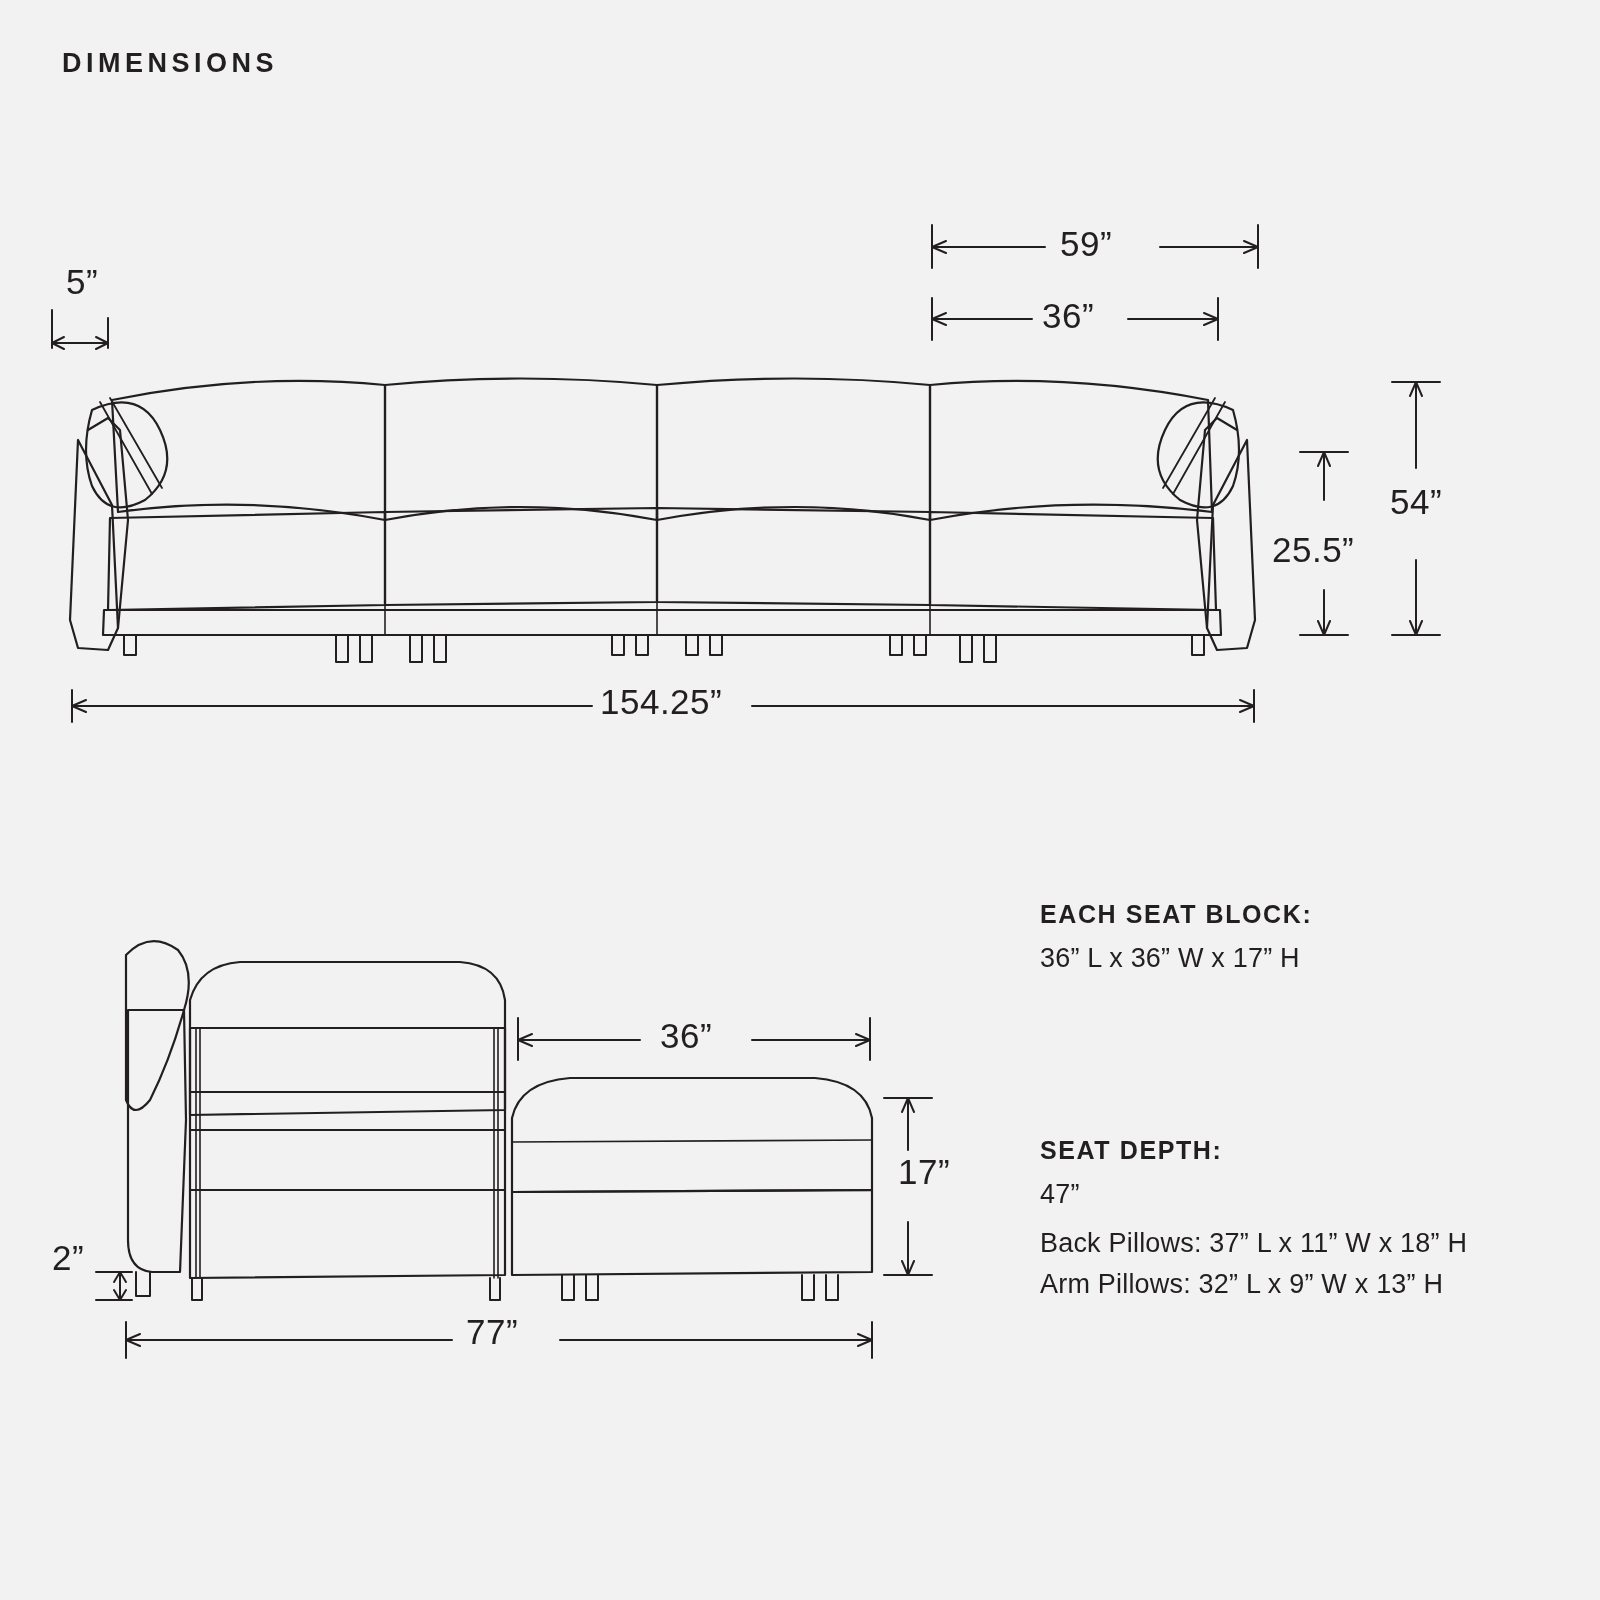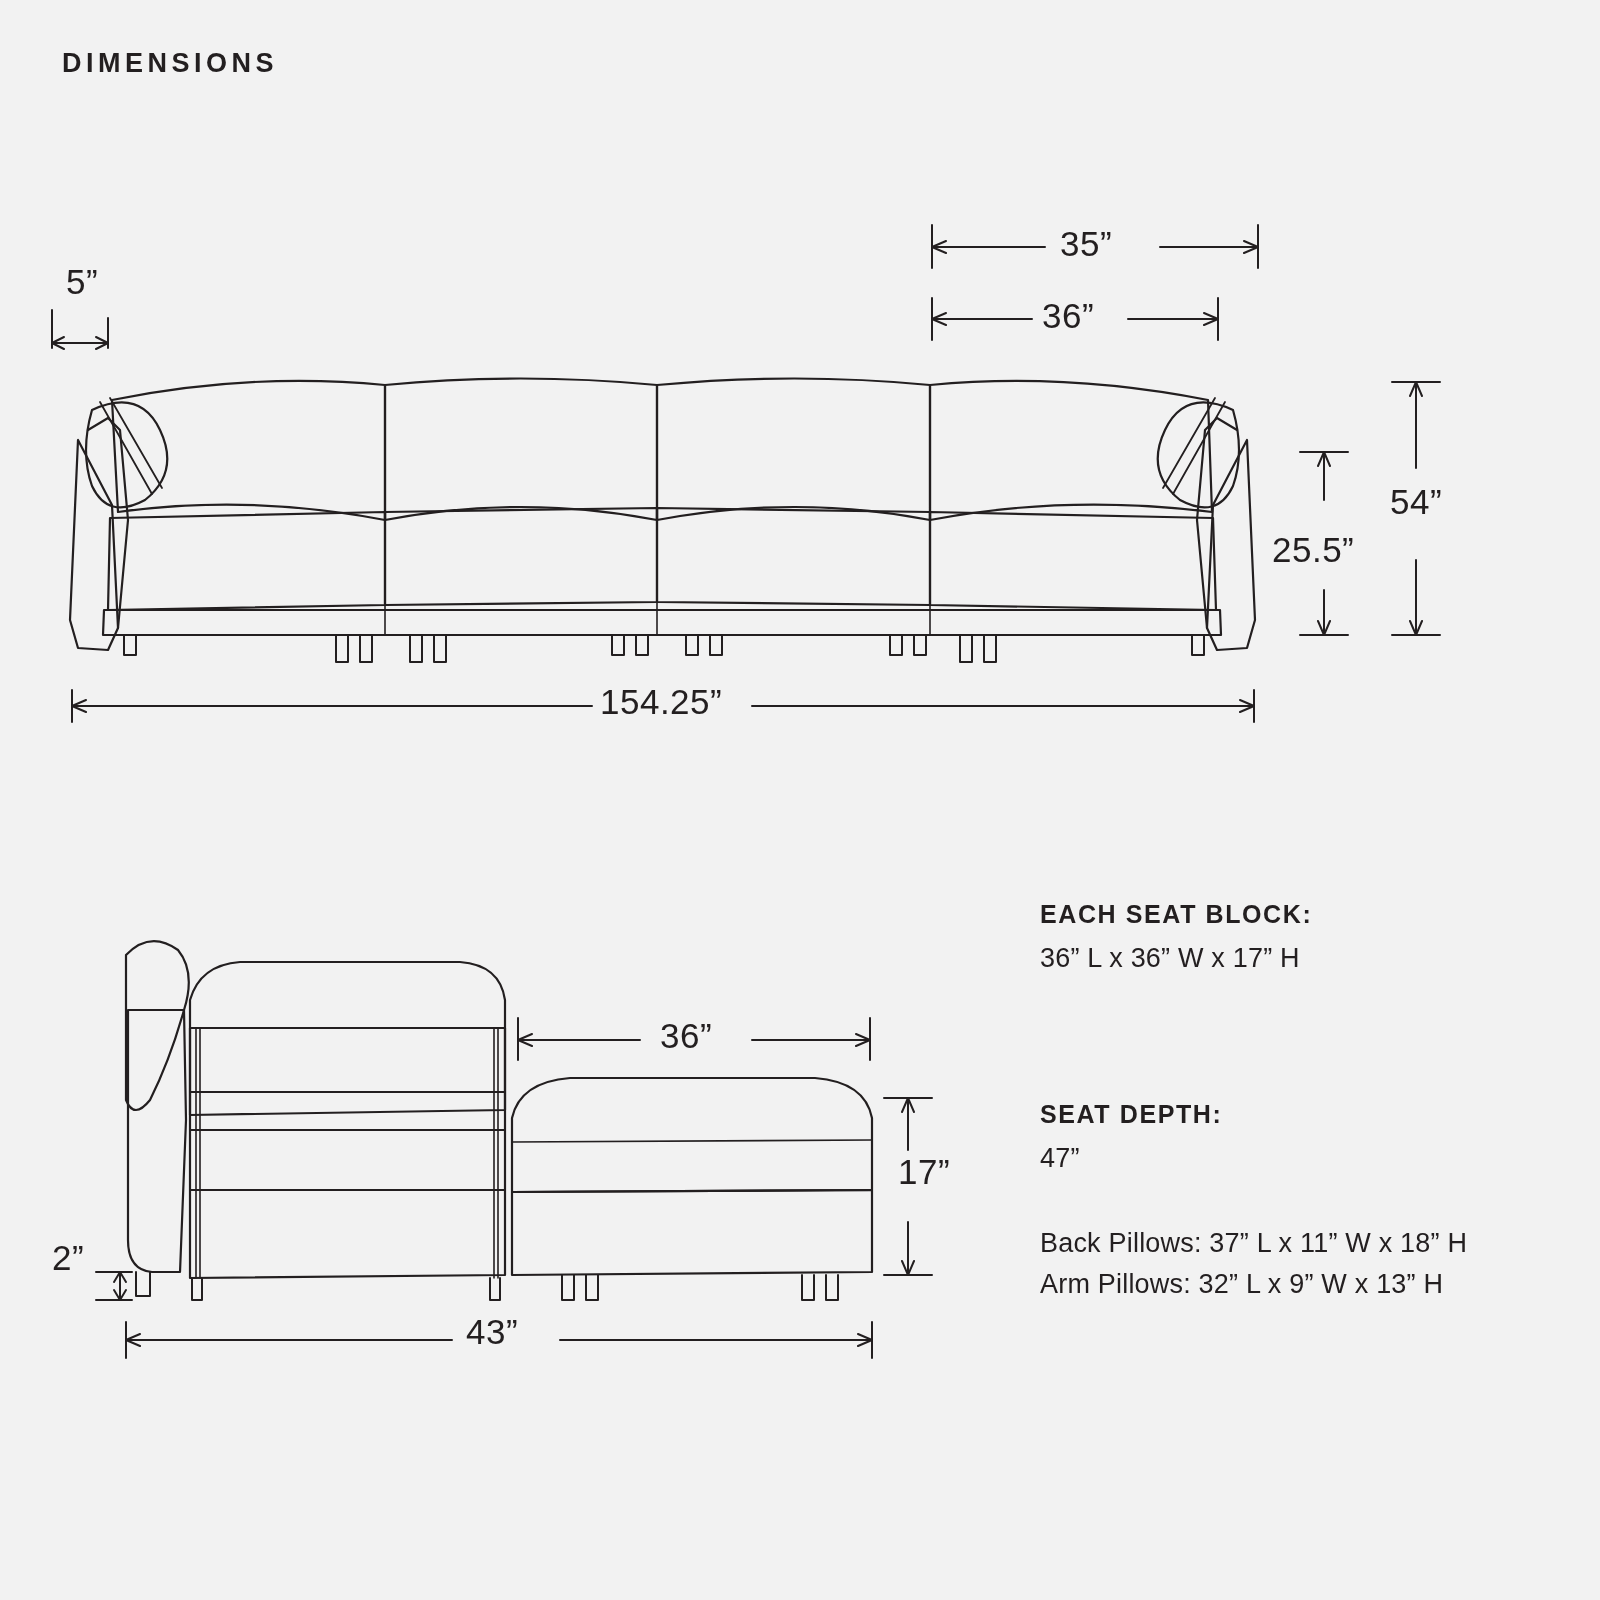--- a/index.html
+++ b/index.html
@@ -199,44 +199,44 @@
 
         <path d="M126 1322 L126 1358 M872 1322 L872 1358"></path>
         <path d="M126 1340 L452 1340 M560 1340 L872 1340"></path>
         <path d="M126 1340 L140 1334 M126 1340 L140 1346 M872 1340 L858 1334 M872 1340 L858 1346"></path>
       </g>
     </g>
   </svg>
 
   <div class="dim-label" style="left:66px; top:262px;">5”</div>
 
-  <div class="dim-label" style="left:1060px; top:224px;">35”</div>
+  <div class="dim-label" style="left:1060px; top:224px;">59”</div>
 
   <div class="dim-label" style="left:1042px; top:296px;">36”</div>
 
   <div class="dim-label" style="left:1272px; top:530px;">25.5”</div>
 
   <div class="dim-label" style="left:1390px; top:482px;">54”</div>
 
   <div class="dim-label" style="left:600px; top:682px;">154.25”</div>
 
   <div class="dim-label" style="left:52px; top:1238px;">2”</div>
 
   <div class="dim-label" style="left:660px; top:1016px;">36”</div>
 
   <div class="dim-label" style="left:898px; top:1152px;">17”</div>
 
-  <div class="dim-label" style="left:466px; top:1312px;">43”</div>
+  <div class="dim-label" style="left:466px; top:1312px;">77”</div>
 
   <div class="spec-block" style="top:900px;">
     <div class="spec-head">EACH SEAT BLOCK:</div>
     <div class="spec-line">36” L x 36” W x 17” H</div>
   </div>
 
-  <div class="spec-block" style="top:1100px;">
+  <div class="spec-block" style="top:1136px;">
     <div class="spec-head">SEAT DEPTH:</div>
     <div class="spec-line">47”</div>
   </div>
 
   <div class="spec-block" style="top:1228px;">
     <div class="spec-line">Back Pillows: 37” L x 11” W x 18” H</div>
     <div class="spec-line">Arm Pillows: 32” L x 9” W x 13” H</div>
   </div>
 
 </div>

